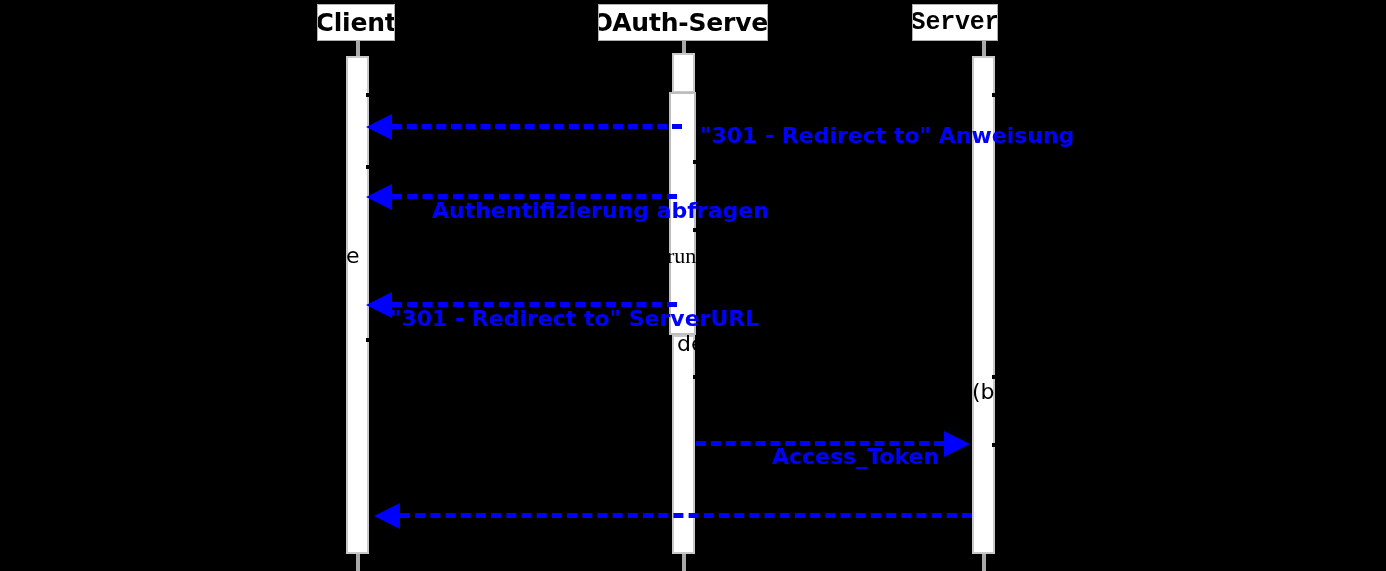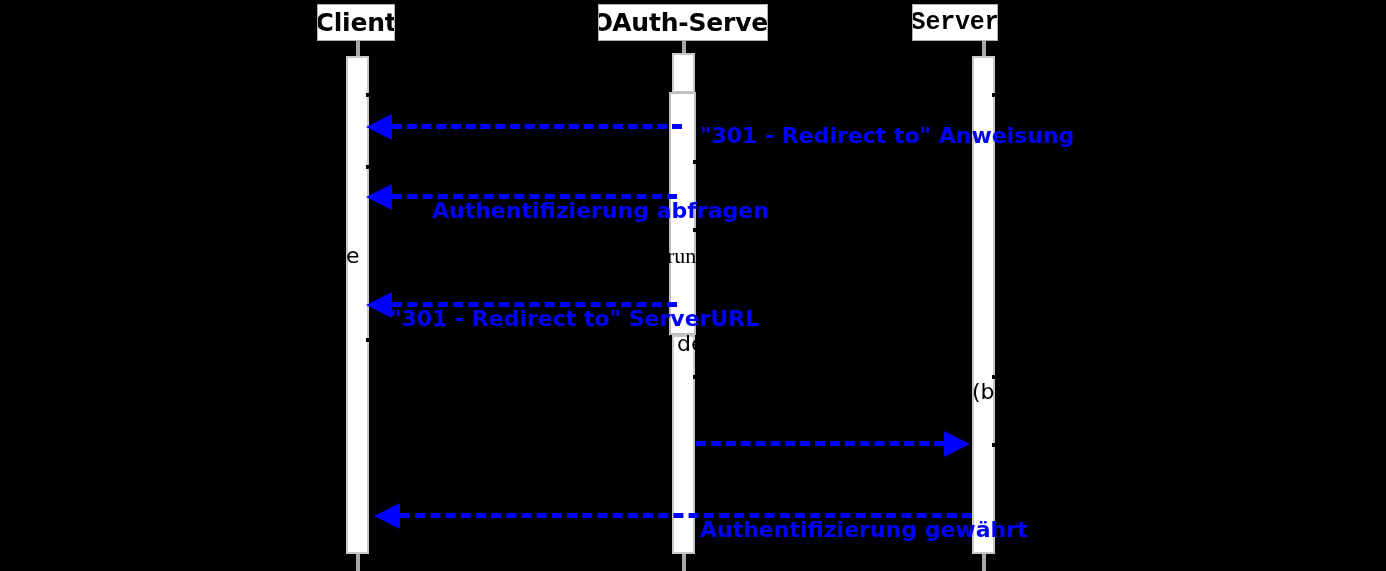--- a/index.html
+++ b/index.html
@@ -159,18 +159,18 @@
   <div class="arrow" style="left:392px; top:302px; width:285px;"></div>
   <div class="arrow-head left" style="left:366px; top:292px;"></div>
   <div class="arrow-label" style="left:390px; top:308px;">"301 - Redirect to" ServerURL</div>
 
   <div class="dark-text" style="left:665px; top:333px;margin-left:12px;">de</div>
 
   <div class="dark-text" style="left:972px; top:381px;">(b</div>
 
   <div class="arrow" style="left:696px; top:441px; width:248px;"></div>
   <div class="arrow-head right" style="left:944px; top:431px;"></div>
+  <div class="arrow-label" style="left:772px; top:446px;">Access_Token</div>
 
   <div class="arrow" style="left:400px; top:513px; width:572px;"></div>
   <div class="arrow-head left" style="left:374px; top:503px;"></div>
-  <div class="arrow-label" style="left:700px; top:519px;">Authentifizierung gewährt</div>
 
 </div>
 
 </body></html>

